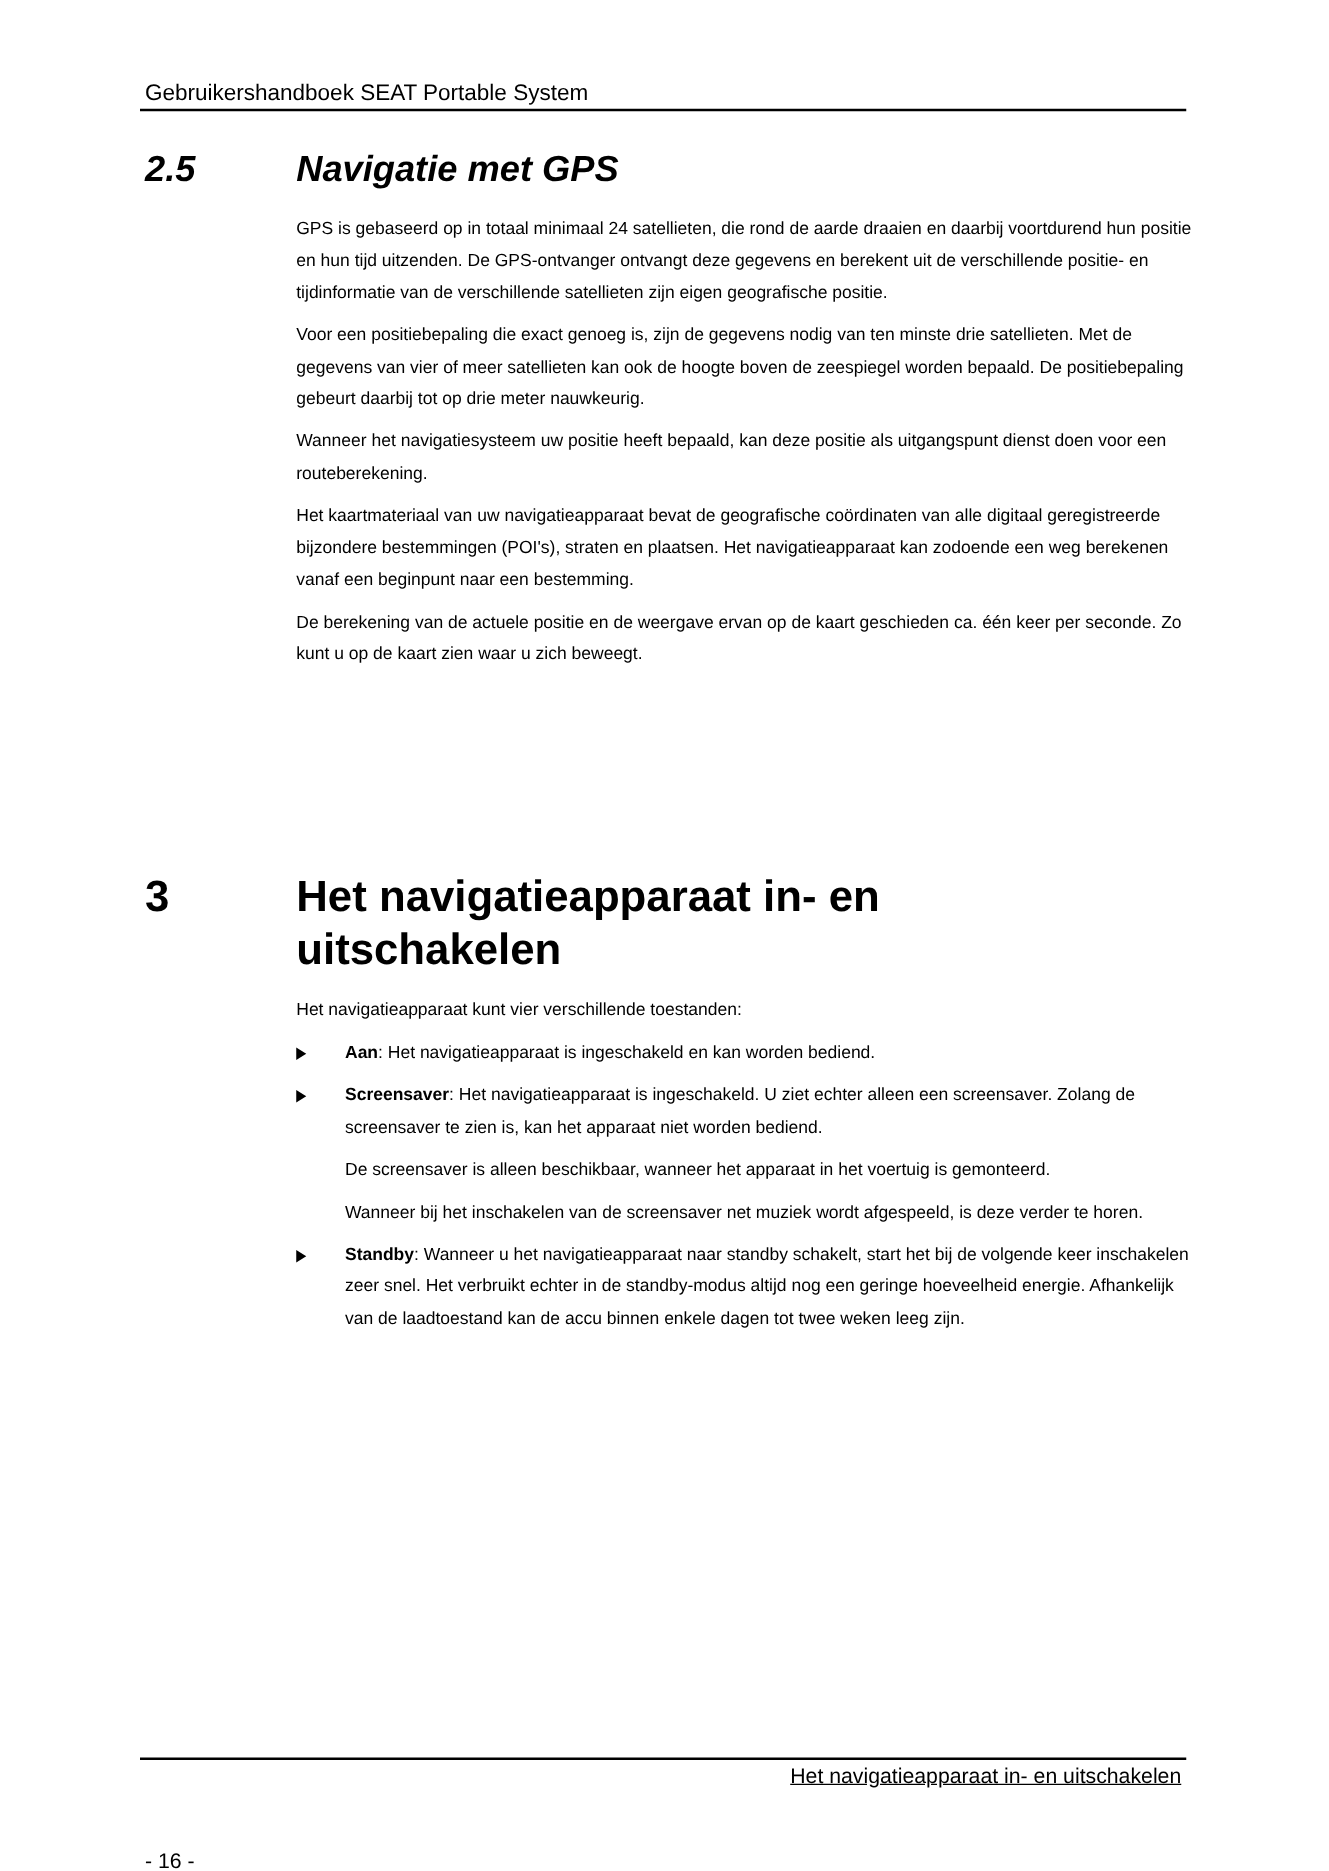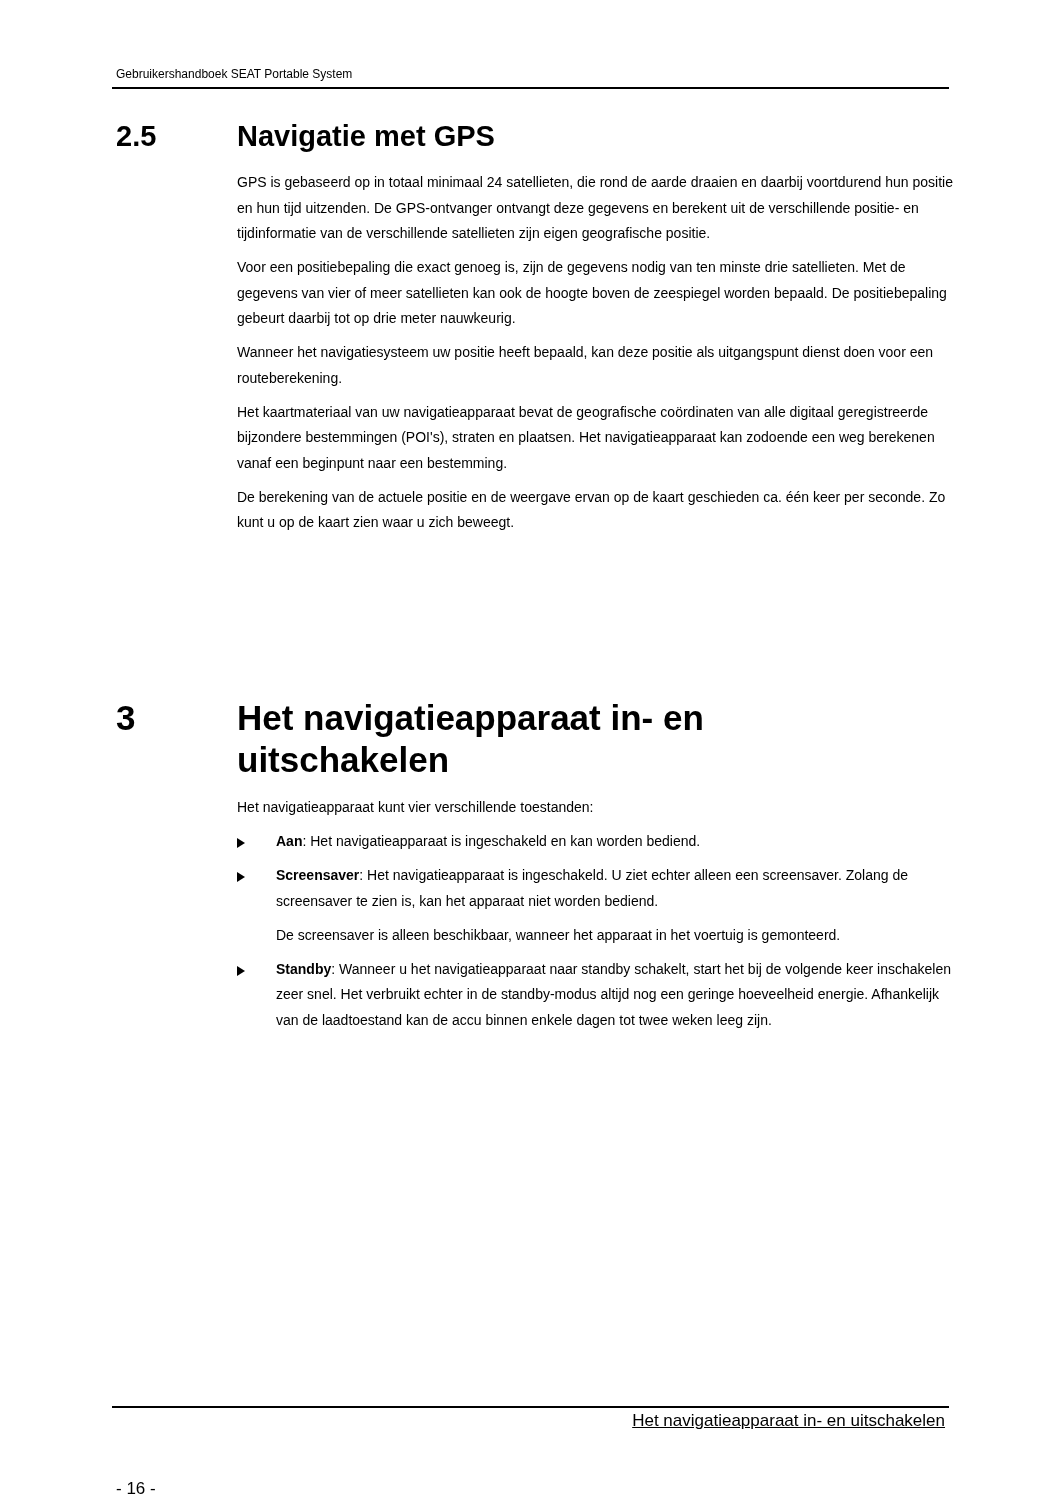--- a/index.html
+++ b/index.html
@@ -2,32 +2,32 @@
 <html><head>
 <meta charset="utf-8">
 <style>
   html, body { margin: 0; padding: 0; background: #ffffff; }
   body {
     width: 1063px; height: 1497px; position: relative; overflow: hidden;
     font-family: "Liberation Sans", sans-serif; color: #000;
   }
   .header-text {
     position: absolute; left: 116px; top: 64px;
-    font-size: 12px; line-height: 20px;
+    font-size: 18px; line-height: 20px;
   }
   .header-rule {
     position: absolute; left: 112px; top: 87px; width: 837px; height: 2px; background: #000;
   }
   .sec-num {
     position: absolute; left: 116px; font-weight: bold;
   }
   .sec-title {
     position: absolute; left: 237px; font-weight: bold;
   }
-  .h2 { font-size: 29px; line-height: 34px; }
+  .h2 { font-size: 29px; line-height: 34px; font-style: italic; }
   .h1 { font-size: 35px; line-height: 42px; }
   .body-block {
     position: absolute; left: 237px; width: 720px;
     font-size: 14px; line-height: 25.5px;
   }
   .body-block p { margin: 0 0 8.5px 0; }
   .list { margin: 0; padding: 0; list-style: none; }
   .list li { position: relative; padding-left: 39px; margin: 0 0 8.5px 0; }
   .list li .bullet {
     position: absolute; left: 0; top: 9px; width: 0; height: 0;
@@ -74,20 +74,21 @@
   <p>Het navigatieapparaat kunt vier verschillende toestanden:</p>
   <ul class="list">
     <li>
       <span class="bullet"></span>
       <p><b>Aan</b><span>: Het navigatieapparaat is ingeschakeld en kan worden bediend.</span></p>
     </li>
     <li>
       <span class="bullet"></span>
       <p><b>Screensaver</b><span>: Het navigatieapparaat is ingeschakeld. U ziet echter alleen een screensaver. Zolang de screensaver te zien is, kan het apparaat niet worden bediend.</span></p>
       <p>De screensaver is alleen beschikbaar, wanneer het apparaat in het voertuig is gemonteerd.</p>
+      <p>Wanneer bij het inschakelen van de screensaver net muziek wordt afgespeeld, is deze verder te horen.</p>
     </li>
     <li>
       <span class="bullet"></span>
       <p><b>Standby</b><span>: Wanneer u het navigatieapparaat naar standby schakelt, start het bij de volgende keer inschakelen zeer snel. Het verbruikt echter in de standby-modus altijd nog een geringe hoeveelheid energie. Afhankelijk van de laadtoestand kan de accu binnen enkele dagen tot twee weken leeg zijn.</span></p>
     </li>
   </ul>
 </div>
 
 <div class="footer-rule"></div>
 <div class="footer-left">- 16 -</div>

